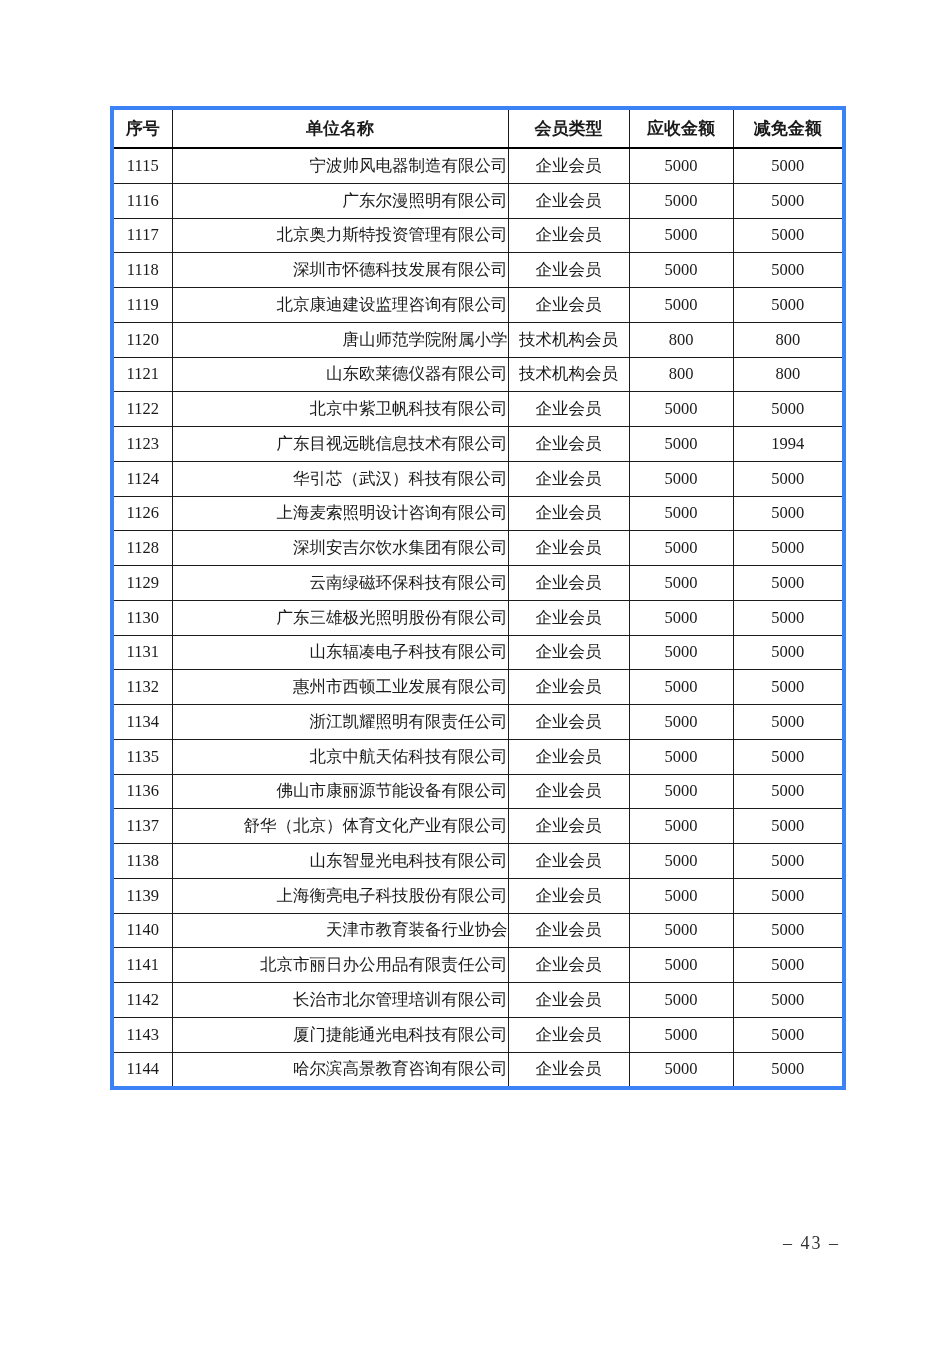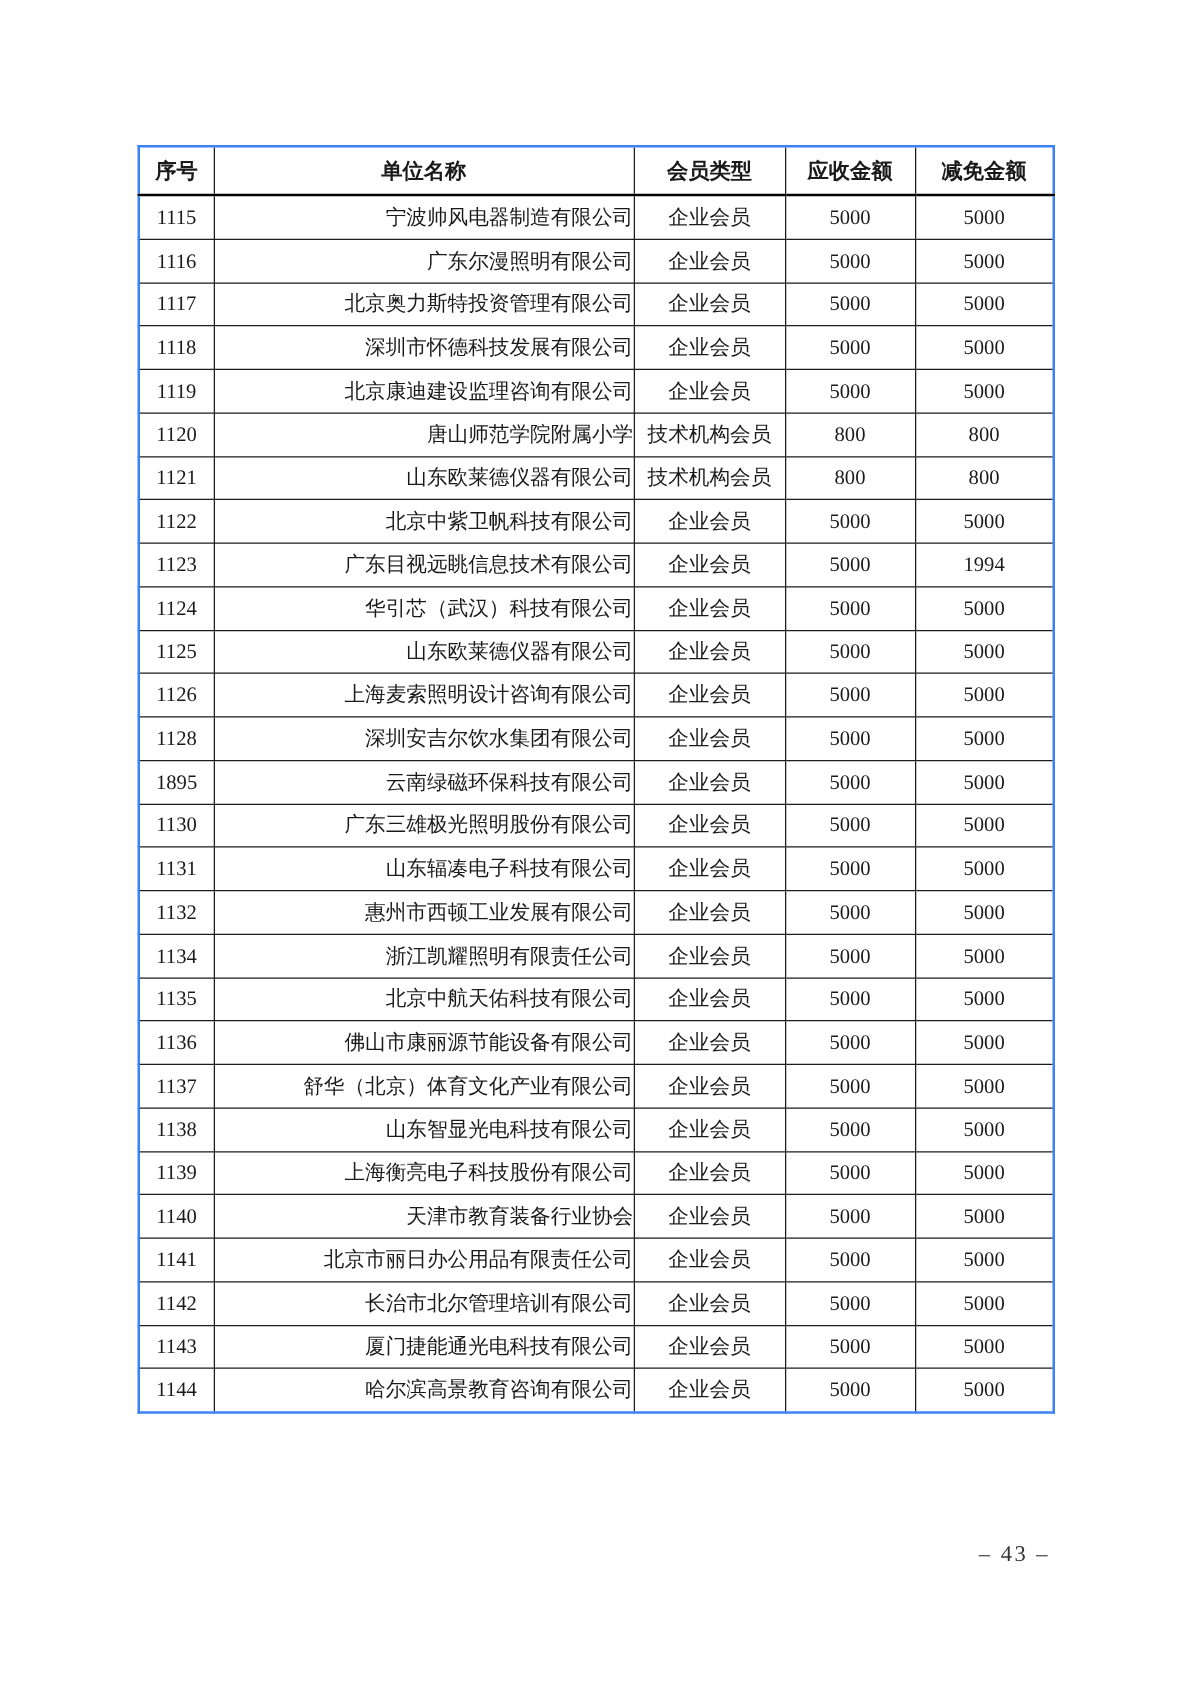--- a/index.html
+++ b/index.html
@@ -12,25 +12,25 @@
     width: 952px;
     height: 1346px;
     background: #ffffff;
     font-family: "Liberation Serif", "DejaVu Serif", serif;
     color: #1a1a1a;
     overflow: hidden;
   }
   table.member-table {
     position: absolute;
     left: 110px;
-    top: 116px;
+    top: 106px;
     width: 732px;
     border-collapse: collapse;
     table-layout: fixed;
-    border: 2px solid #3b82f6;
+    border: 4px solid #3b82f6;
   }
   table.member-table th,
   table.member-table td {
     border: 1px solid #1c1c1c;
     padding: 0;
     overflow: hidden;
     white-space: nowrap;
   }
   table.member-table thead th {
     border-bottom: 2px solid #000000;
@@ -152,42 +152,35 @@
           <td>1994</td>
         </tr>
         <tr>
           <td>1124</td>
           <td class="cell-name">华引芯（武汉）科技有限公司</td>
           <td>企业会员</td>
           <td>5000</td>
           <td>5000</td>
         </tr>
         <tr>
-          <td>1125</td>
-          <td class="cell-name">山东欧莱德仪器有限公司</td>
-          <td>企业会员</td>
-          <td>5000</td>
-          <td>5000</td>
-        </tr>
-        <tr>
           <td>1126</td>
           <td class="cell-name">上海麦索照明设计咨询有限公司</td>
           <td>企业会员</td>
           <td>5000</td>
           <td>5000</td>
         </tr>
         <tr>
           <td>1128</td>
           <td class="cell-name">深圳安吉尔饮水集团有限公司</td>
           <td>企业会员</td>
           <td>5000</td>
           <td>5000</td>
         </tr>
         <tr>
-          <td>1895</td>
+          <td>1129</td>
           <td class="cell-name">云南绿磁环保科技有限公司</td>
           <td>企业会员</td>
           <td>5000</td>
           <td>5000</td>
         </tr>
         <tr>
           <td>1130</td>
           <td class="cell-name">广东三雄极光照明股份有限公司</td>
           <td>企业会员</td>
           <td>5000</td>

